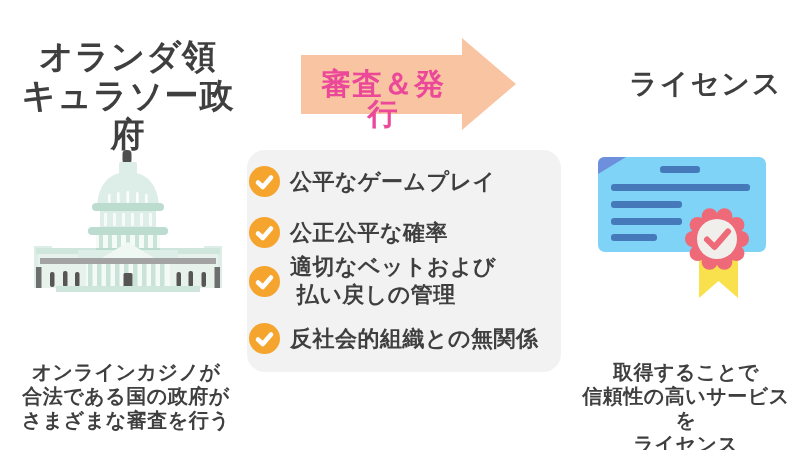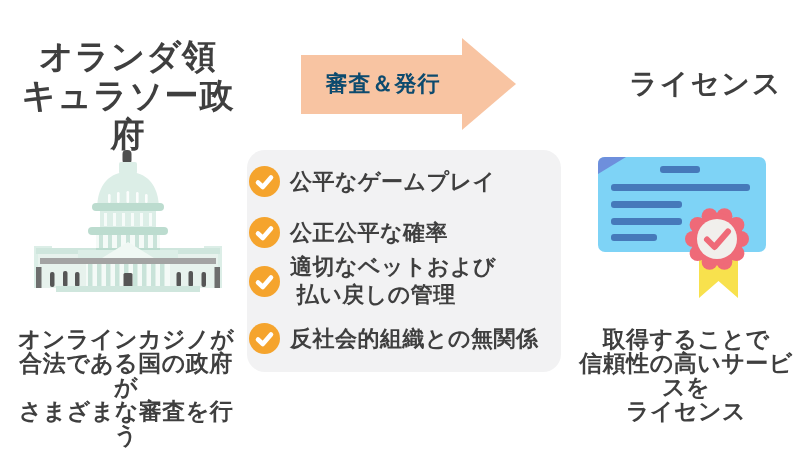--- a/index.html
+++ b/index.html
@@ -10,29 +10,29 @@
   }
   .abs{position:absolute;}
   .pre{white-space:pre-line;}
   .center{text-align:center;}
 
   .left-title{left:18px;top:37px;width:220px;font-size:34px;line-height:39px;letter-spacing:1px;}
   .right-title{left:606px;top:69px;width:200px;font-size:28px;line-height:30px;letter-spacing:2px;}
 
   .arrow-wrap{left:300px;top:36px;width:218px;height:96px;}
   .arrow-label{position:absolute;left:8px;top:33px;width:150px;text-align:center;
-    font-size:22px;line-height:30px;letter-spacing:1px;color:#0c4a6e;}
+    font-size:30px;line-height:30px;letter-spacing:1px;color:#ec4899;}
 
   .panel{left:247px;top:150px;width:314px;height:222px;background:#f2f2f3;border-radius:18px;}
   .chk-row{position:absolute;left:2px;display:flex;align-items:center;}
   .chk-row.top{align-items:center;}
   .chk-icon{width:31px;height:31px;flex:0 0 31px;}
   .chk-label{margin-left:10px;font-size:22px;line-height:28px;letter-spacing:0.5px;white-space:pre-wrap;}
 
-  .caption{font-size:23px;line-height:24px;letter-spacing:0.5px;}
+  .caption{font-size:20px;line-height:24px;letter-spacing:0.5px;margin-top:33px;}
   .left-caption{left:16px;top:327px;width:220px;}
   .right-caption{left:576px;top:327px;width:220px;}
 
   .building-wrap{left:30px;top:147px;width:196px;height:145px;}
   .cert-wrap{left:588px;top:148px;width:186px;height:155px;}
 </style>
 </head>
 <body>
 
 <div class="canvas">

